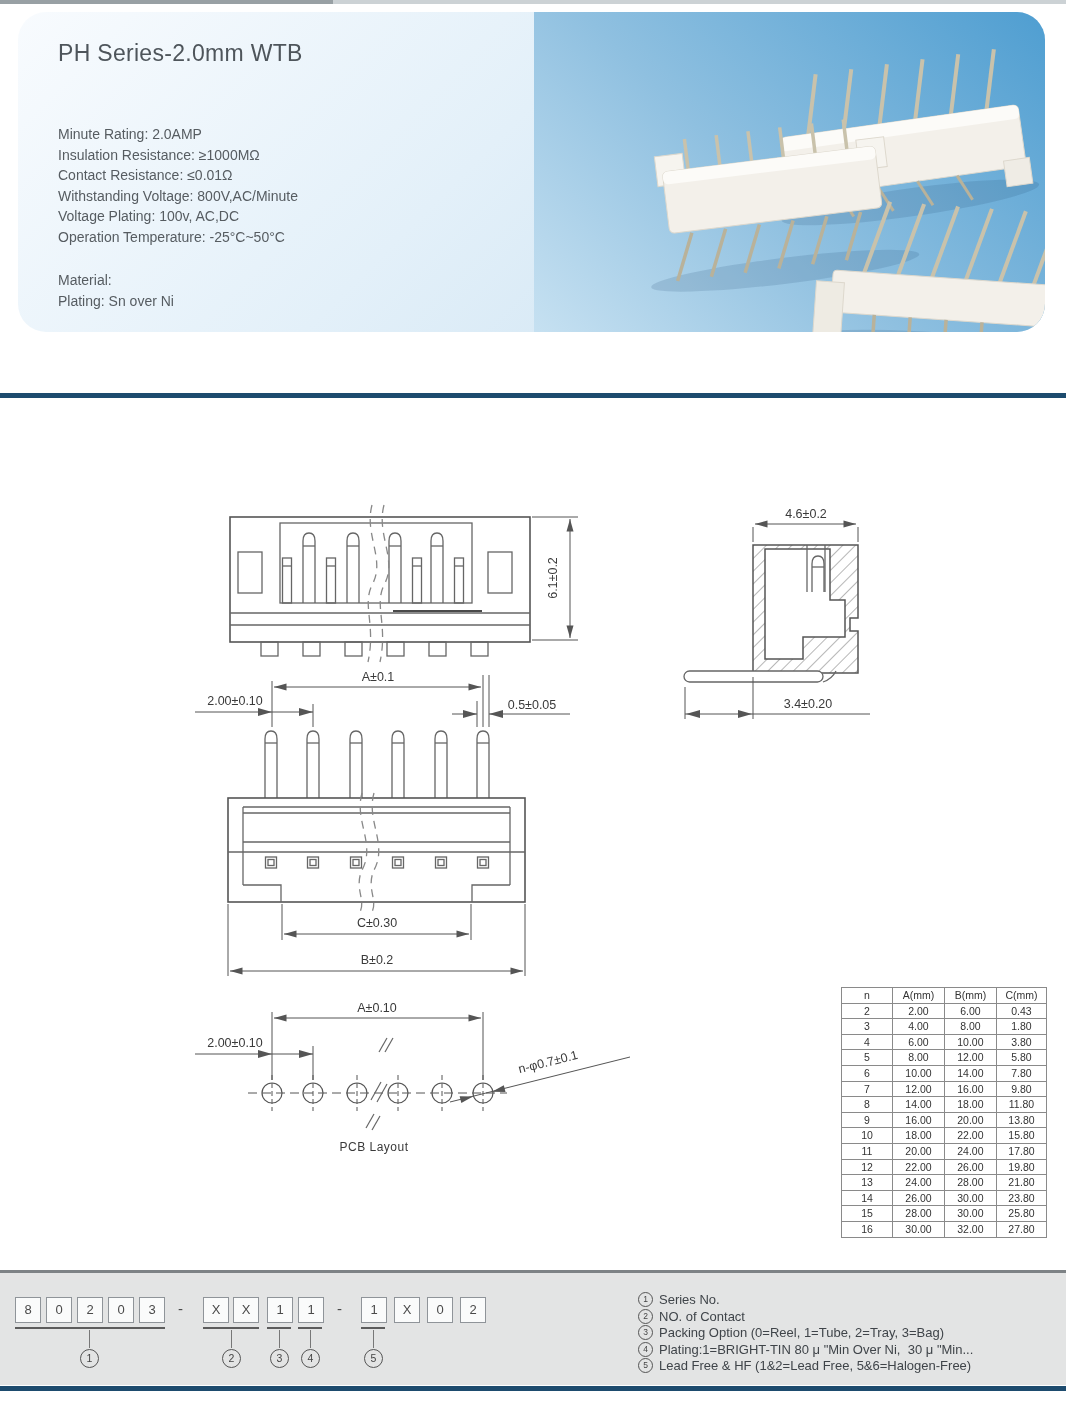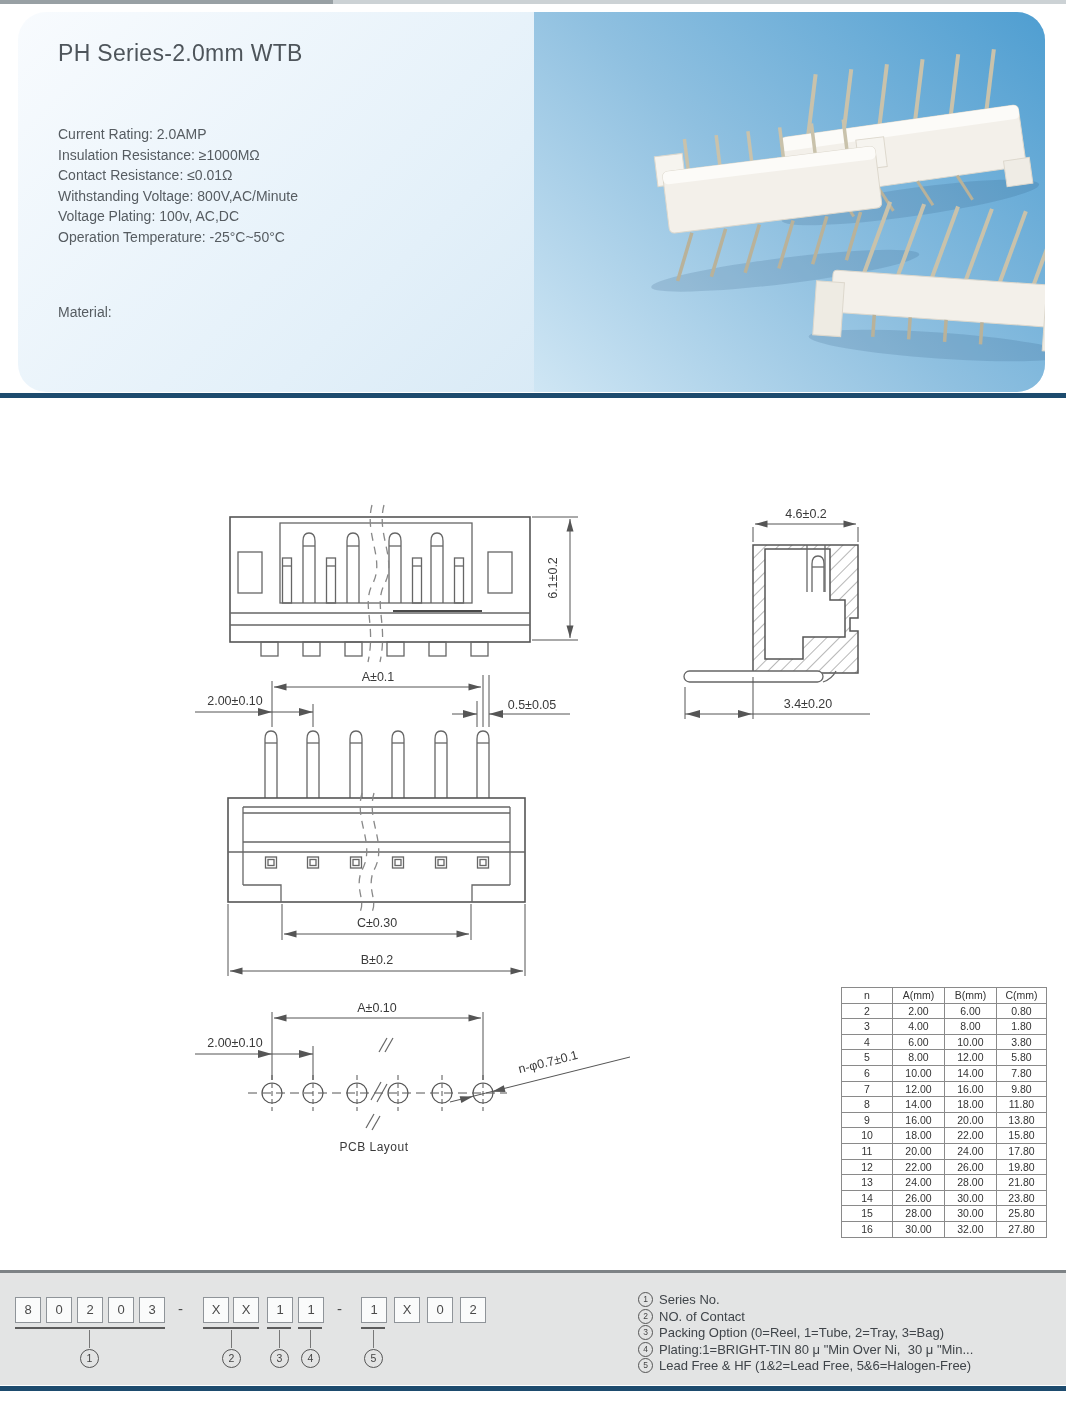--- a/index.html
+++ b/index.html
@@ -2,27 +2,27 @@
 <html><head>
 <meta charset="utf-8">
 <style>
   html,body{margin:0;padding:0;background:#fff;}
   body{width:1066px;height:1401px;position:relative;font-family:"Liberation Sans",sans-serif;overflow:hidden;}
   .abs{position:absolute;}
   
   .top-strip-dark{left:0;top:0;width:333px;height:4px;background:#98a0a4;}
   .top-strip-light{left:333px;top:0;width:733px;height:4px;background:#ccd2d5;}
   
-  .header-card{left:18px;top:12px;width:1027px;height:380px;border-radius:28px;overflow:hidden;
+  .header-card{left:18px;top:12px;width:1027px;height:320px;border-radius:28px;overflow:hidden;
     background:linear-gradient(135deg,#f8fbfe 0%,#e3f0f9 45%,#c6dff0 100%);}
   .photo{position:absolute;left:516px;top:0;width:511px;height:380px;
     background:linear-gradient(45deg,#cfe6f4 0%,#8fc0e0 48%,#4f9ed1 100%);}
   .title{position:absolute;left:40px;top:26px;font-size:23px;line-height:31px;color:#4e555b;letter-spacing:.3px;}
   .specs{position:absolute;left:40px;top:112px;font-size:14px;line-height:20.5px;color:#565c61;}
-  .material{position:absolute;left:40px;top:258px;font-size:14px;line-height:20.5px;color:#565c61;margin-top:32px;}
+  .material{position:absolute;left:40px;top:258px;font-size:14px;line-height:20.5px;color:#565c61;}
   
   .rule-navy{background:#1d4b6e;}
   
   svg text{font-family:"Liberation Sans",sans-serif;font-size:12.5px;fill:#3a3a3a;}
   
   table.dims{position:absolute;left:841px;top:987px;width:206px;border-collapse:collapse;}
   table.dims th,table.dims td{border:1px solid #8a8a8a;font-size:10.5px;font-weight:normal;color:#333;
     text-align:center;padding:0;height:14.6px;line-height:14.6px;}
   
   .strip-border{left:0;top:1270px;width:1066px;height:3px;background:#7d8285;}
@@ -115,29 +115,30 @@
           <line x1="116" y1="52" x2="116" y2="74"></line>
             <line x1="152" y1="52" x2="152" y2="74"></line>
         </g>
       </g>
     </svg>
   </div>
   <div class="title">
     <div>PH Series-2.0mm WTB</div>
   </div>
   <div class="specs">
-    <div>Current Rating: 2.0AMP</div>
+    <div>Minute Rating: 2.0AMP</div>
     <div>Insulation Resistance: ≥1000MΩ</div>
     <div>Contact Resistance: ≤0.01Ω</div>
     <div>Withstanding Voltage: 800V,AC/Minute</div>
     <div>Voltage Plating: 100v, AC,DC</div>
     <div>Operation Temperature: -25°C~50°C</div>
   </div>
   <div class="material">
     <div>Material:</div>
+    <div>Plating: Sn over Ni</div>
   </div>
 </div>
 
 <div class="abs rule-navy" style="left:0;top:393px;width:1066px;height:5px;"></div>
 
 <svg class="abs" style="left:0;top:480px;" width="1066" height="700" viewBox="0 480 1066 700">
   <defs>
     <marker id="ar" markerWidth="14" markerHeight="8" refX="13" refY="4" orient="auto-start-reverse" markerUnits="userSpaceOnUse">
       <path d="M0.5,0.5 L13,4 L0.5,7.5 Z" fill="#555"></path>
     </marker>
@@ -368,21 +369,21 @@
       <th style="width:52px">A(mm)</th>
       <th style="width:52px">B(mm)</th>
       <th style="width:50px">C(mm)</th>
     </tr>
   </thead>
   <tbody>
       <tr>
         <td>2</td>
         <td>2.00</td>
         <td>6.00</td>
-        <td>0.80</td>
+        <td>0.43</td>
       </tr>
       <tr>
         <td>3</td>
         <td>4.00</td>
         <td>8.00</td>
         <td>1.80</td>
       </tr>
       <tr>
         <td>4</td>
         <td>6.00</td>

